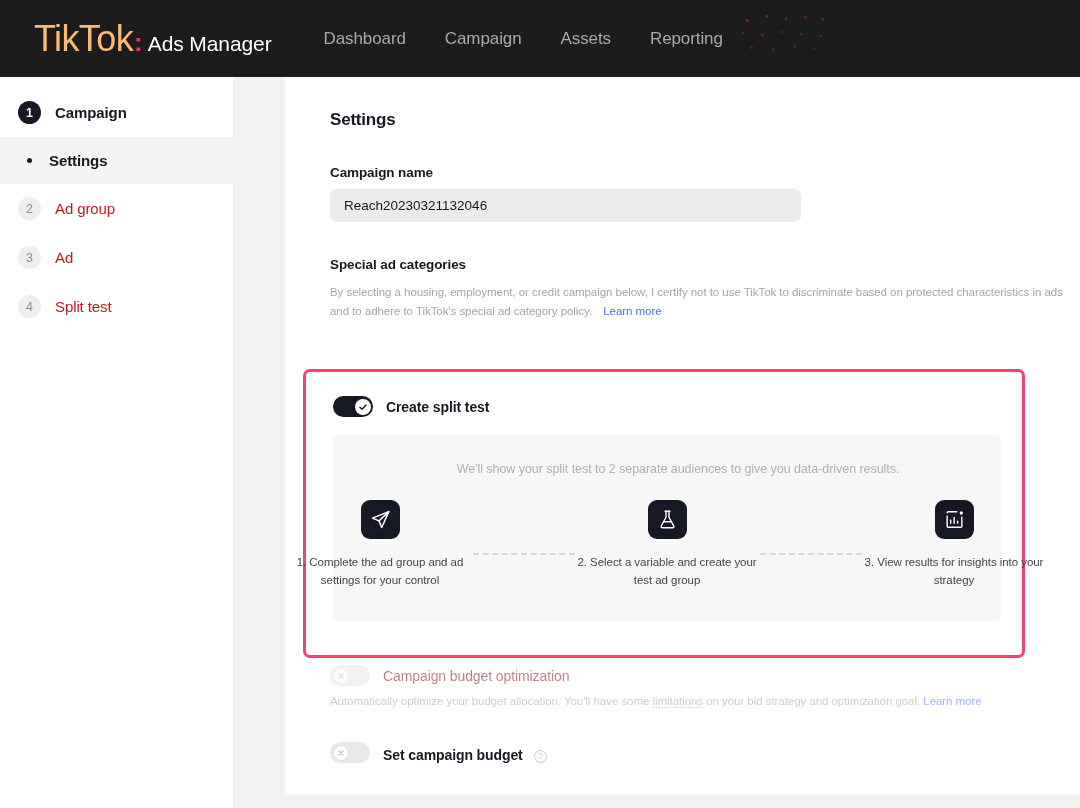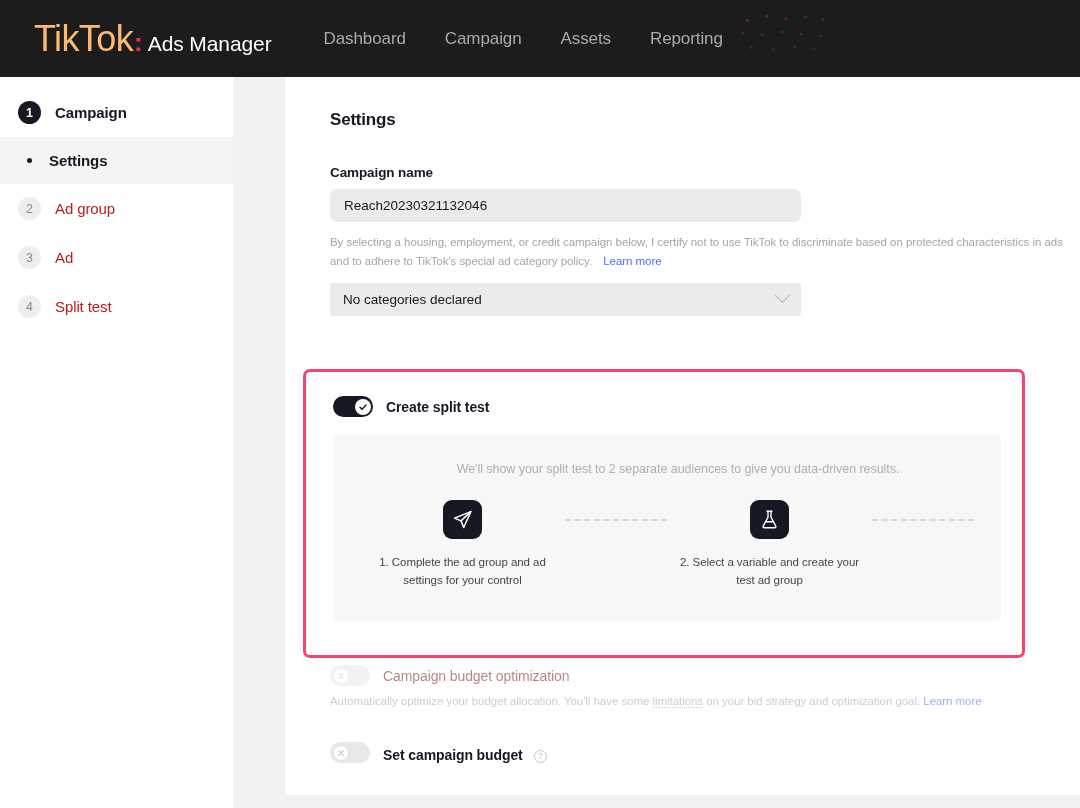--- a/index.html
+++ b/index.html
@@ -300,21 +300,21 @@
   }
   .promo-lead {
     text-align: center;
     padding-left: 22px;
     font-size: 12.5px;
     color: #aeafb3;
     letter-spacing: -0.05px;
   }
   .steps {
     display: flex;
-    align-items: flex-start;
+    align-items: center;
     justify-content: center;
     margin-top: 24px;
   }
   .step-col {
     width: 205px;
     display: flex;
     flex-direction: column;
     align-items: center;
   }
   .step-icon {
@@ -429,33 +429,30 @@
 </div>
 
 <div class="content-card">
   <div class="inner">
 
     <div class="section-title">Settings</div>
 
     <div class="field-label">Campaign name</div>
     <input class="text-input" value="Reach20230321132046" style="">
 
+    <div class="field-label">Special ad categories</div>
 
     <div class="legal">
       <div>By selecting a housing, employment, or credit campaign below, I certify not to use TikTok to discriminate based on protected characteristics in ads</div>
       <div>
         <span>and to adhere to TikTok's special ad category policy.</span>
         <span class="link" style="margin-left:8px;">Learn more</span>
       </div>
     </div>
 
-    <div class="select-box">
-      <span class="select-value">No categories declared</span>
-      <span class="chev"></span>
-    </div>
 
   </div>
 </div>
 
 <div class="highlight">
 
   <div class="toggle-row">
     <span class="sw on">
       <span class="knob">
         <svg class="knob-mark" viewBox="0 0 10 10">
@@ -490,20 +487,32 @@
             <path d="M9.2 2.6 L14.8 2.6"></path>
             <path d="M10.3 2.6 L10.3 9.4 L4.9 19.2 A1.4 1.4 0 0 0 6.1 21.4 L17.9 21.4 A1.4 1.4 0 0 0 19.1 19.2 L13.7 9.4 L13.7 2.6"></path>
             <path d="M7.6 14.6 L16.4 14.6"></path>
           </svg>
         </span>
         <span class="step-text">2. Select a variable and create your test ad group</span>
       </div>
 
       <span class="connector"></span>
 
+      <div class="step-col">
+        <span class="step-icon">
+          <svg width="21" height="21" viewBox="0 0 24 24" fill="none" stroke="#ffffff" stroke-width="1.6" stroke-linejoin="round" stroke-linecap="round">
+            <path d="M3.6 4.4 A1.2 1.2 0 0 1 4.8 3.2 L14.6 3.2 M20.4 9.4 L20.4 19.6 A1.2 1.2 0 0 1 19.2 20.8 L4.8 20.8 A1.2 1.2 0 0 1 3.6 19.6 L3.6 8"></path>
+            <path d="M7.6 16.4 L7.6 12.6"></path>
+            <path d="M11.6 16.4 L11.6 9.8"></path>
+            <path d="M15.6 16.4 L15.6 13.8"></path>
+            <circle cx="19.8" cy="4.6" r="1.9" fill="#ffffff" stroke="none"></circle>
+          </svg>
+        </span>
+        <span class="step-text">3. View results for insights into your strategy</span>
+      </div>
 
     </div>
   </div>
 </div>
 
 <div class="veil"></div>
 
 <div class="bottom-block">
   <div class="toggle-row">
     <span class="sw off">

